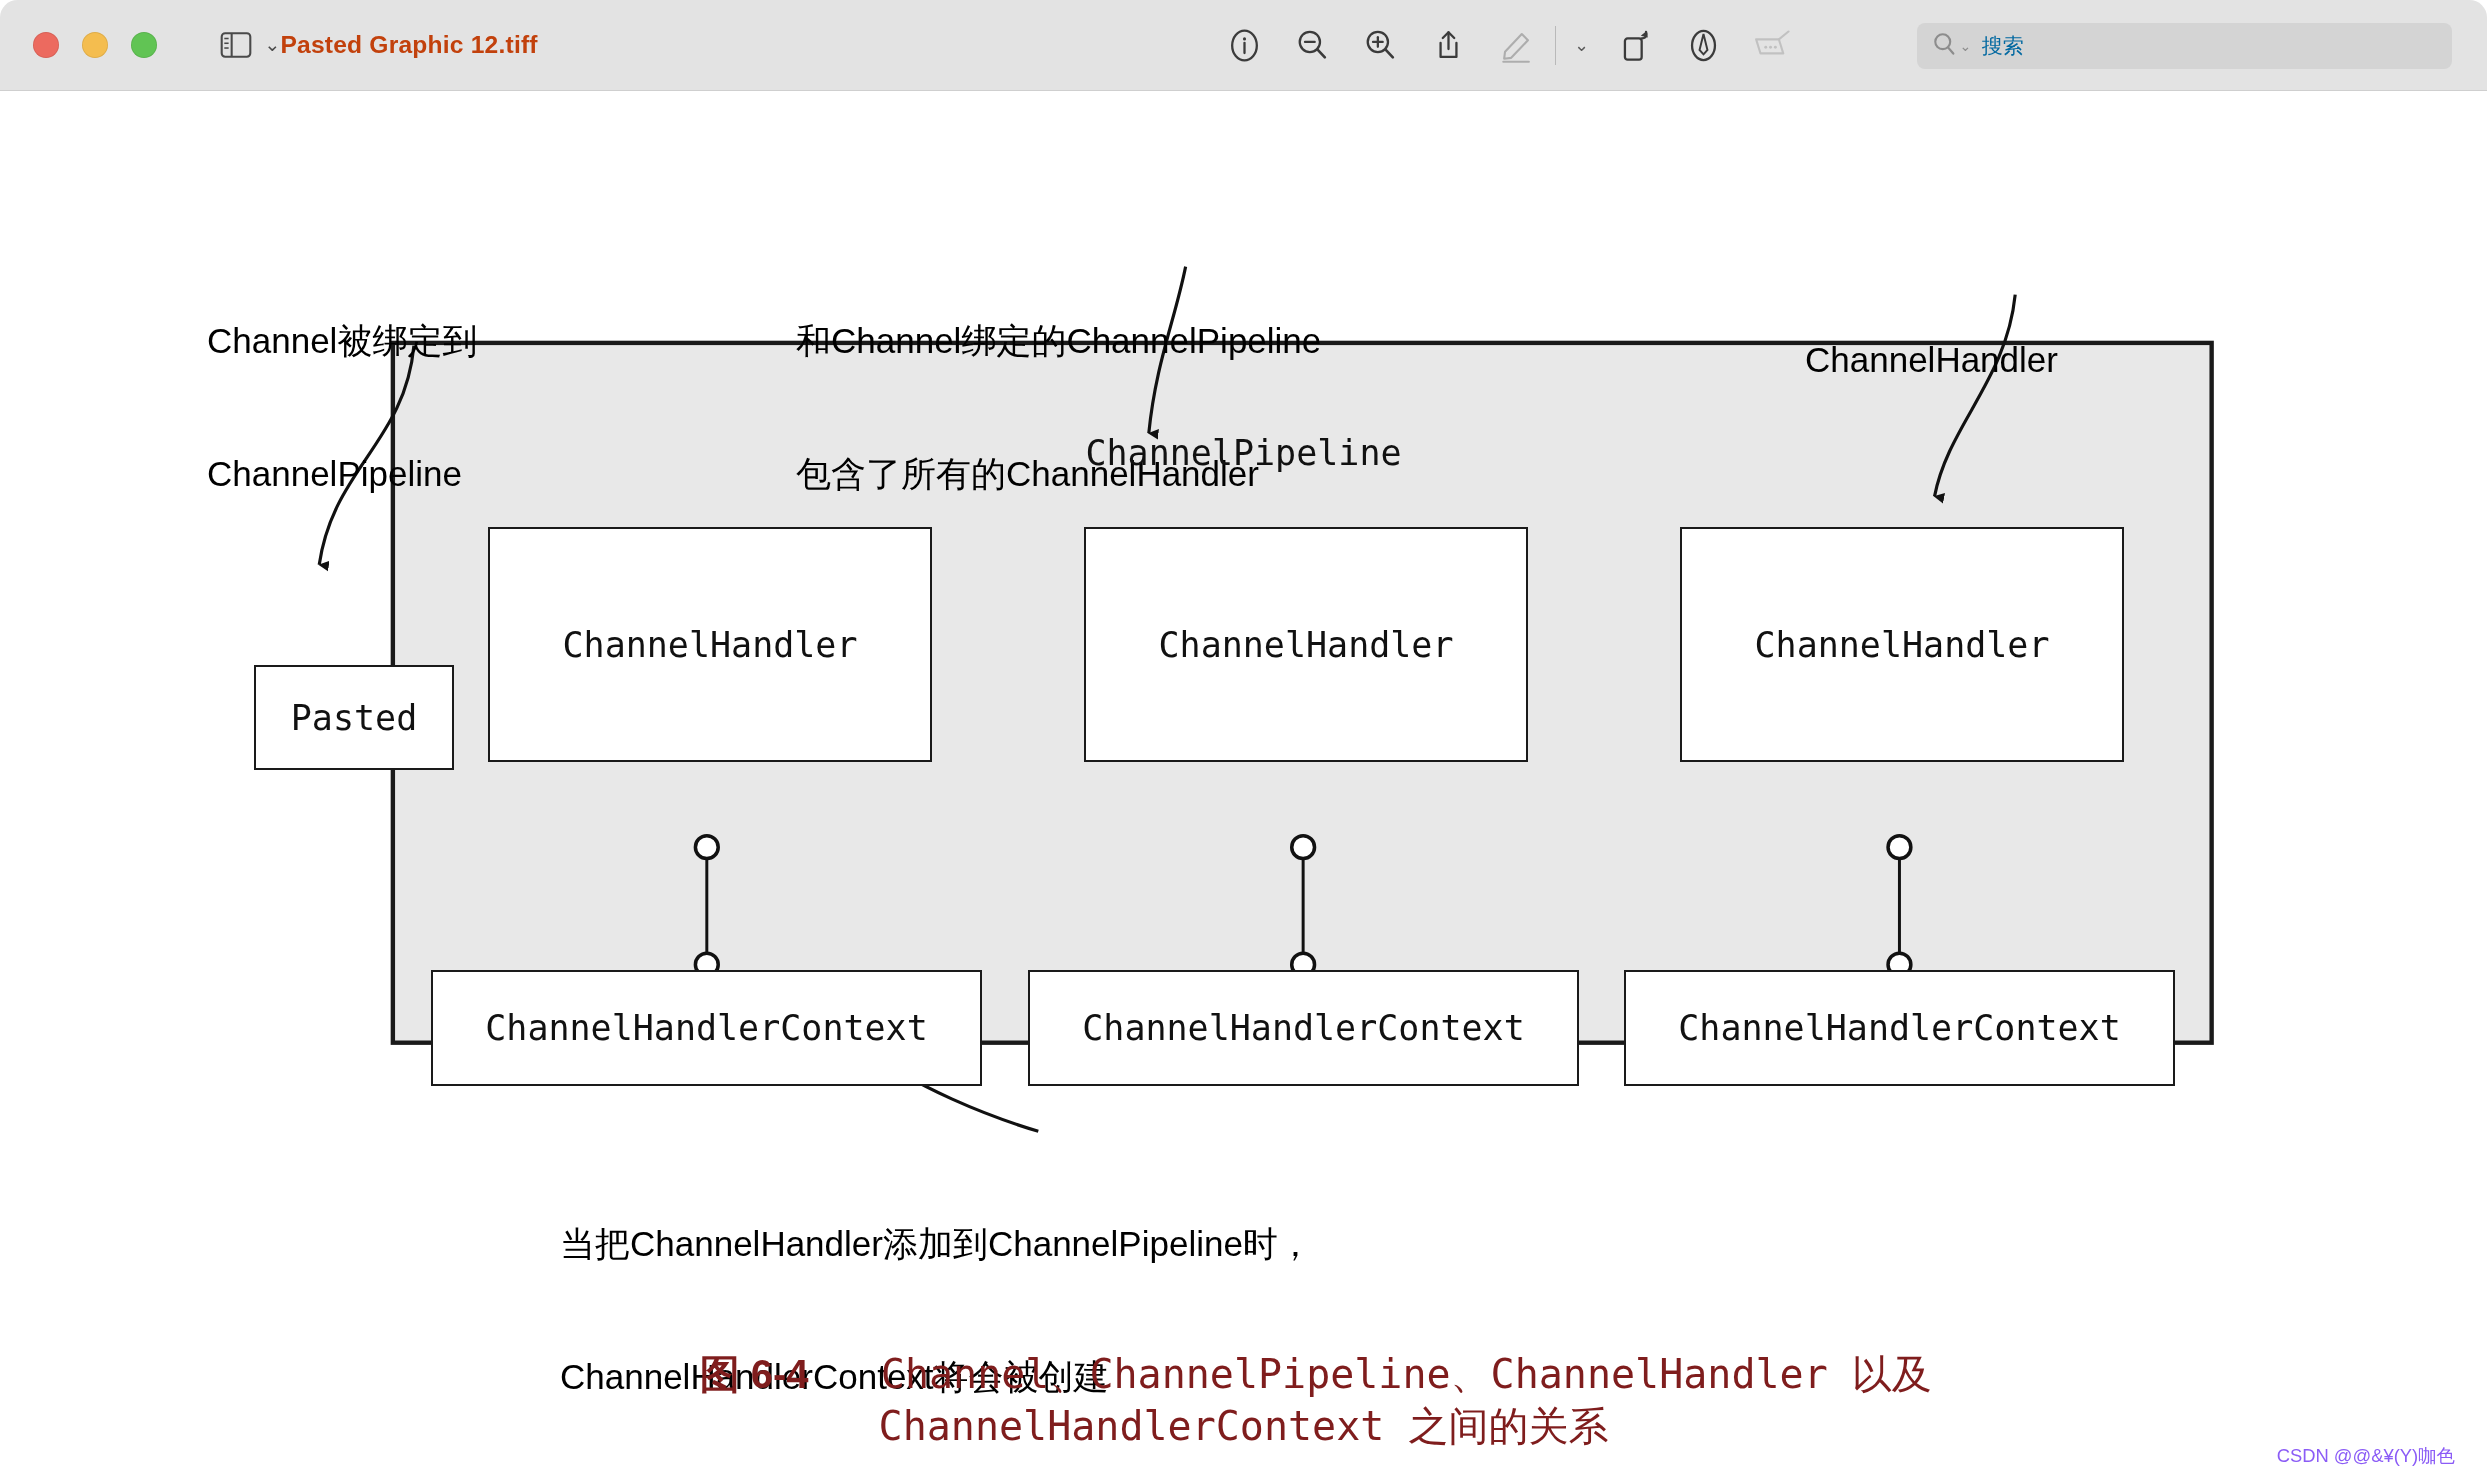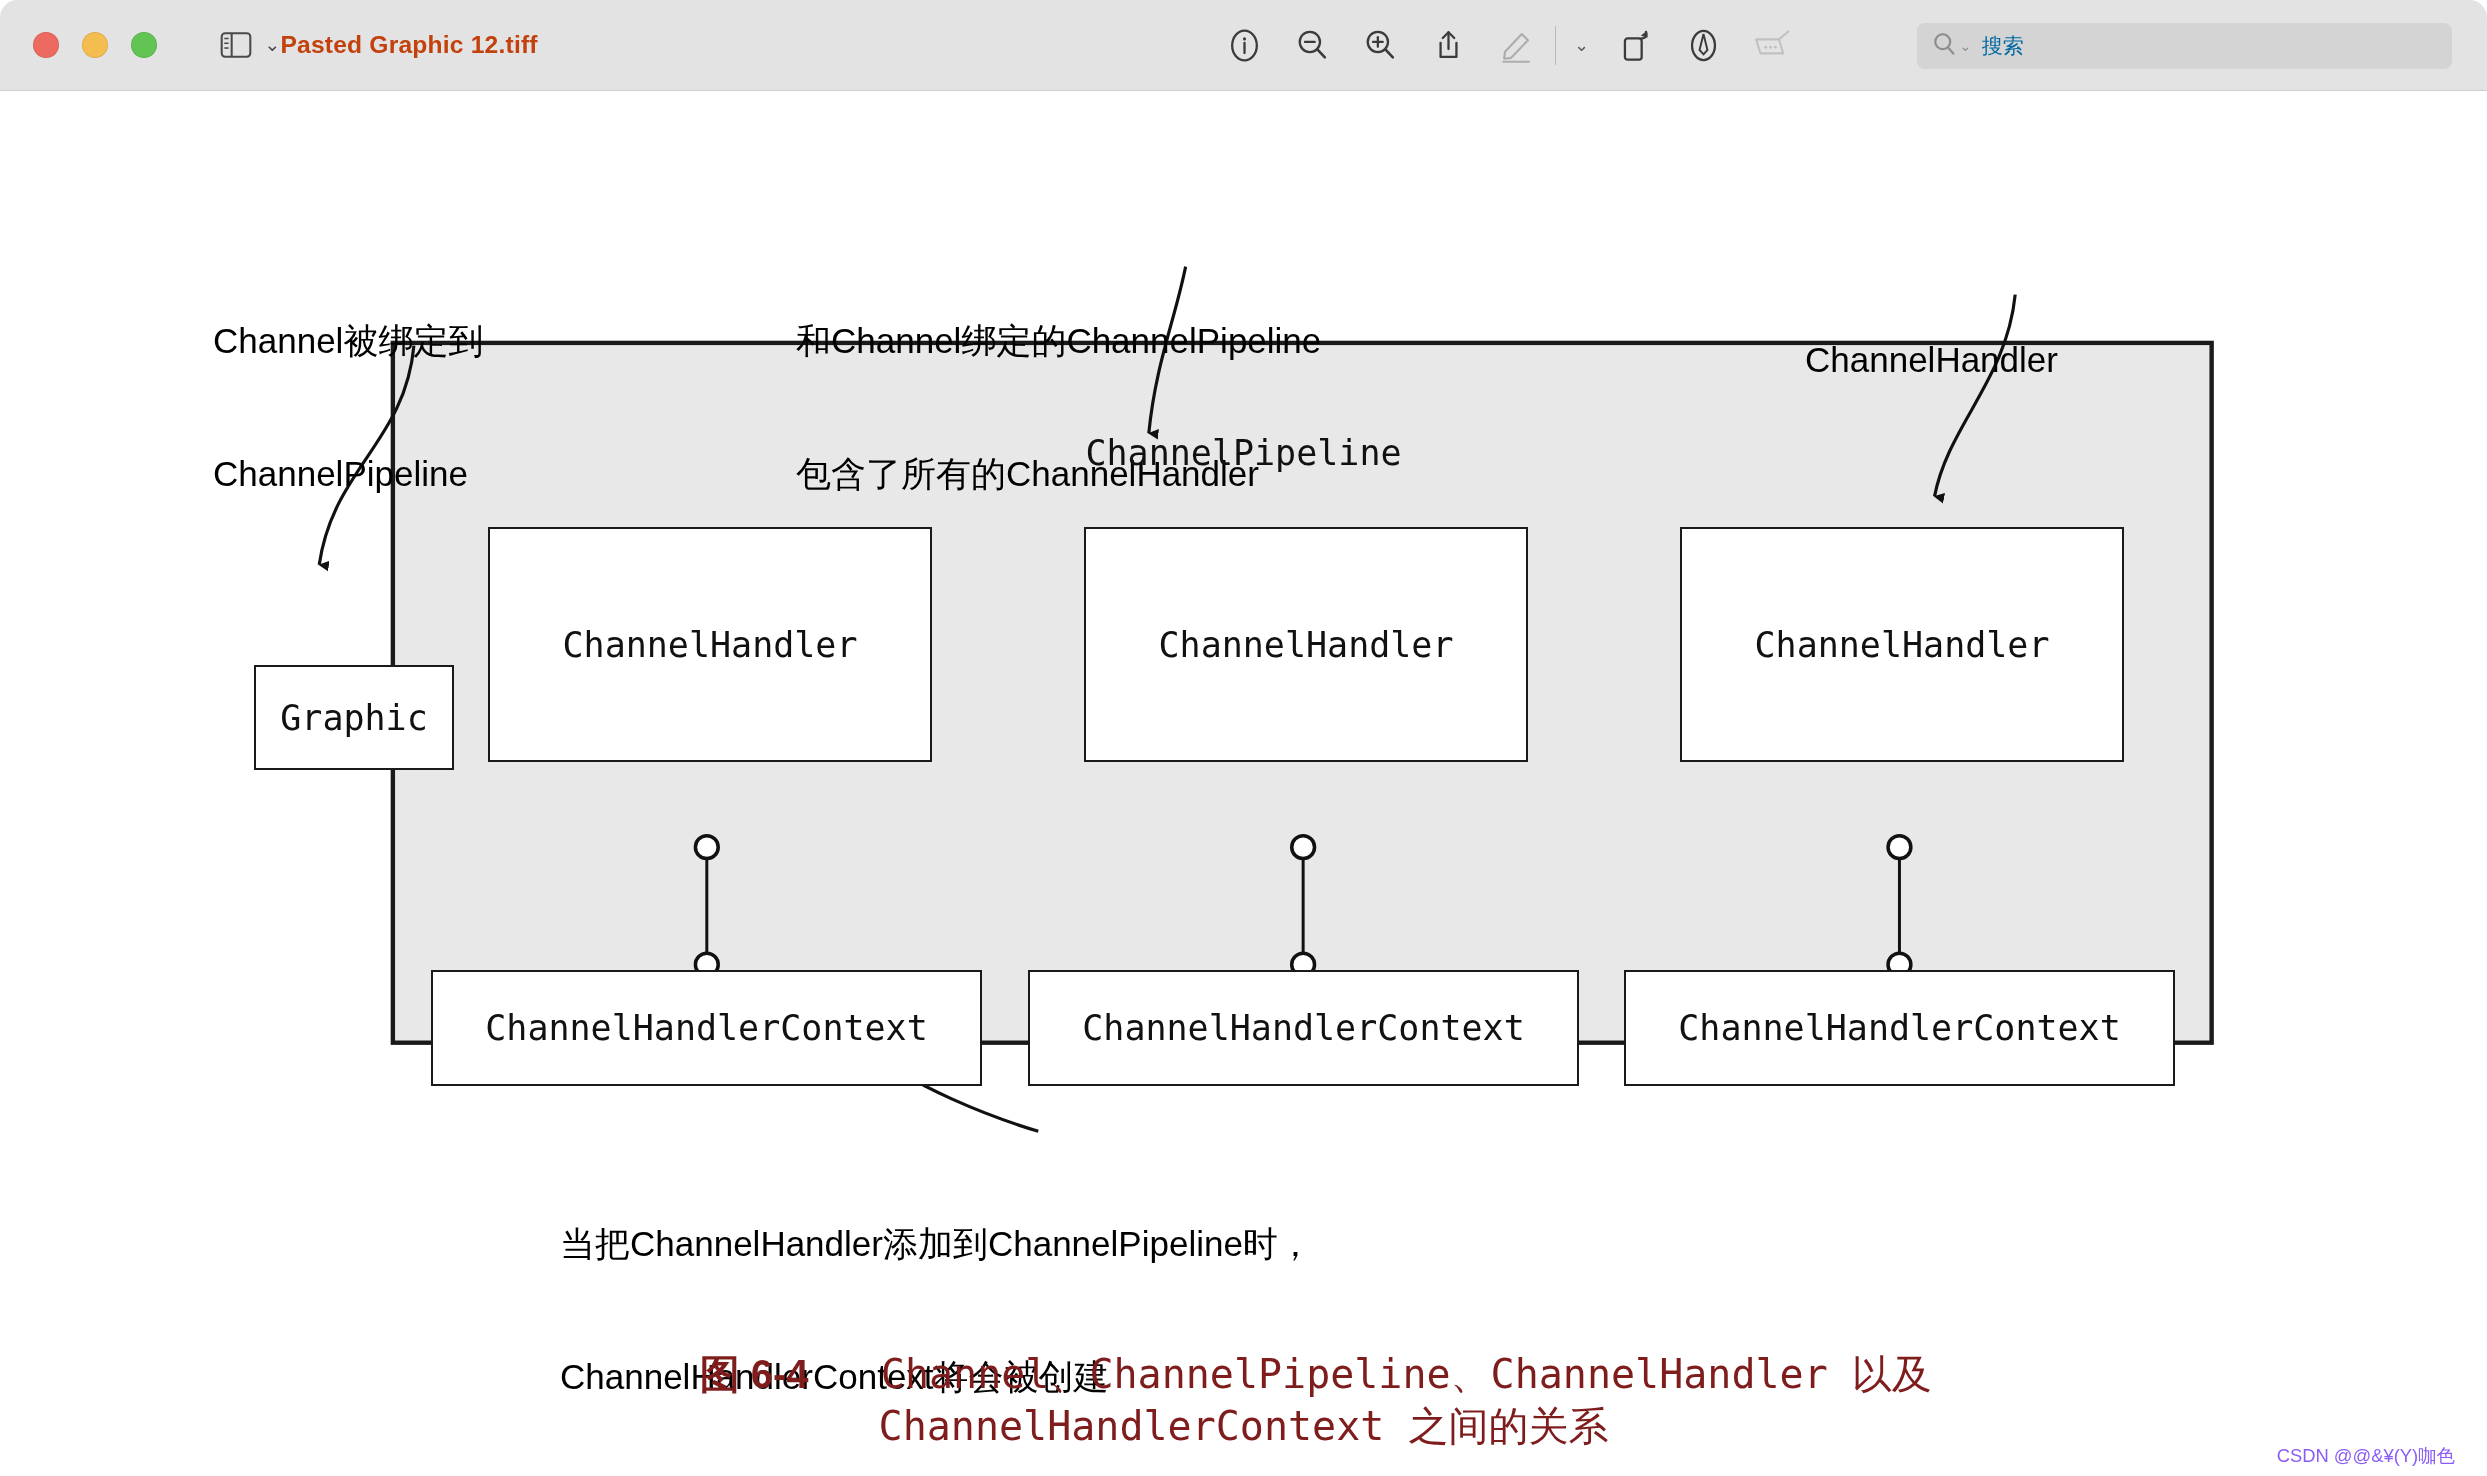--- a/index.html
+++ b/index.html
@@ -89,21 +89,21 @@
 
   
   .anno {
     position: absolute;
     font-family: "Liberation Sans", sans-serif;
     color: #000;
     font-size: 35px;
     line-height: 1.27;
     white-space: pre;
   }
-  .anno-a { left: 213px; top: 139px; }
+  .anno-a { left: 207px; top: 139px; }
   .anno-b { left: 796px; top: 139px; }
   .anno-c { left: 1805px; top: 158px; }
   .anno-d { left: 560px; top: 1042px; }
 
   
   .mono {
     position: absolute;
     font-family: "DejaVu Sans Mono", "Liberation Mono", monospace;
     color: #111;
     white-space: pre;
@@ -335,21 +335,21 @@
       <div>ChannelHandler</div>
     </div>
 
     <div class="anno anno-d">
       <div>当把ChannelHandler添加到ChannelPipeline时，</div>
       <div>ChannelHandlerContext将会被创建</div>
     </div>
 
     <div class="mono pipeline-title">ChannelPipeline</div>
 
-    <div class="box channel" style="left:254px; top:574px; width:200px; height:105px;">Graphic</div>
+    <div class="box channel" style="left:254px; top:574px; width:200px; height:105px;">Pasted</div>
 
     <div class="box handler" style="left:488px; top:436px; width:444px; height:235px;">ChannelHandler</div>
     <div class="box handler" style="left:1084px; top:436px; width:444px; height:235px;">ChannelHandler</div>
     <div class="box handler" style="left:1680px; top:436px; width:444px; height:235px;">ChannelHandler</div>
 
     <div class="box ctx" style="left:431px; top:879px; width:551px; height:116px;">ChannelHandlerContext</div>
     <div class="box ctx" style="left:1028px; top:879px; width:551px; height:116px;">ChannelHandlerContext</div>
     <div class="box ctx" style="left:1624px; top:879px; width:551px; height:116px;">ChannelHandlerContext</div>
 
     <div class="caption caption-1">

